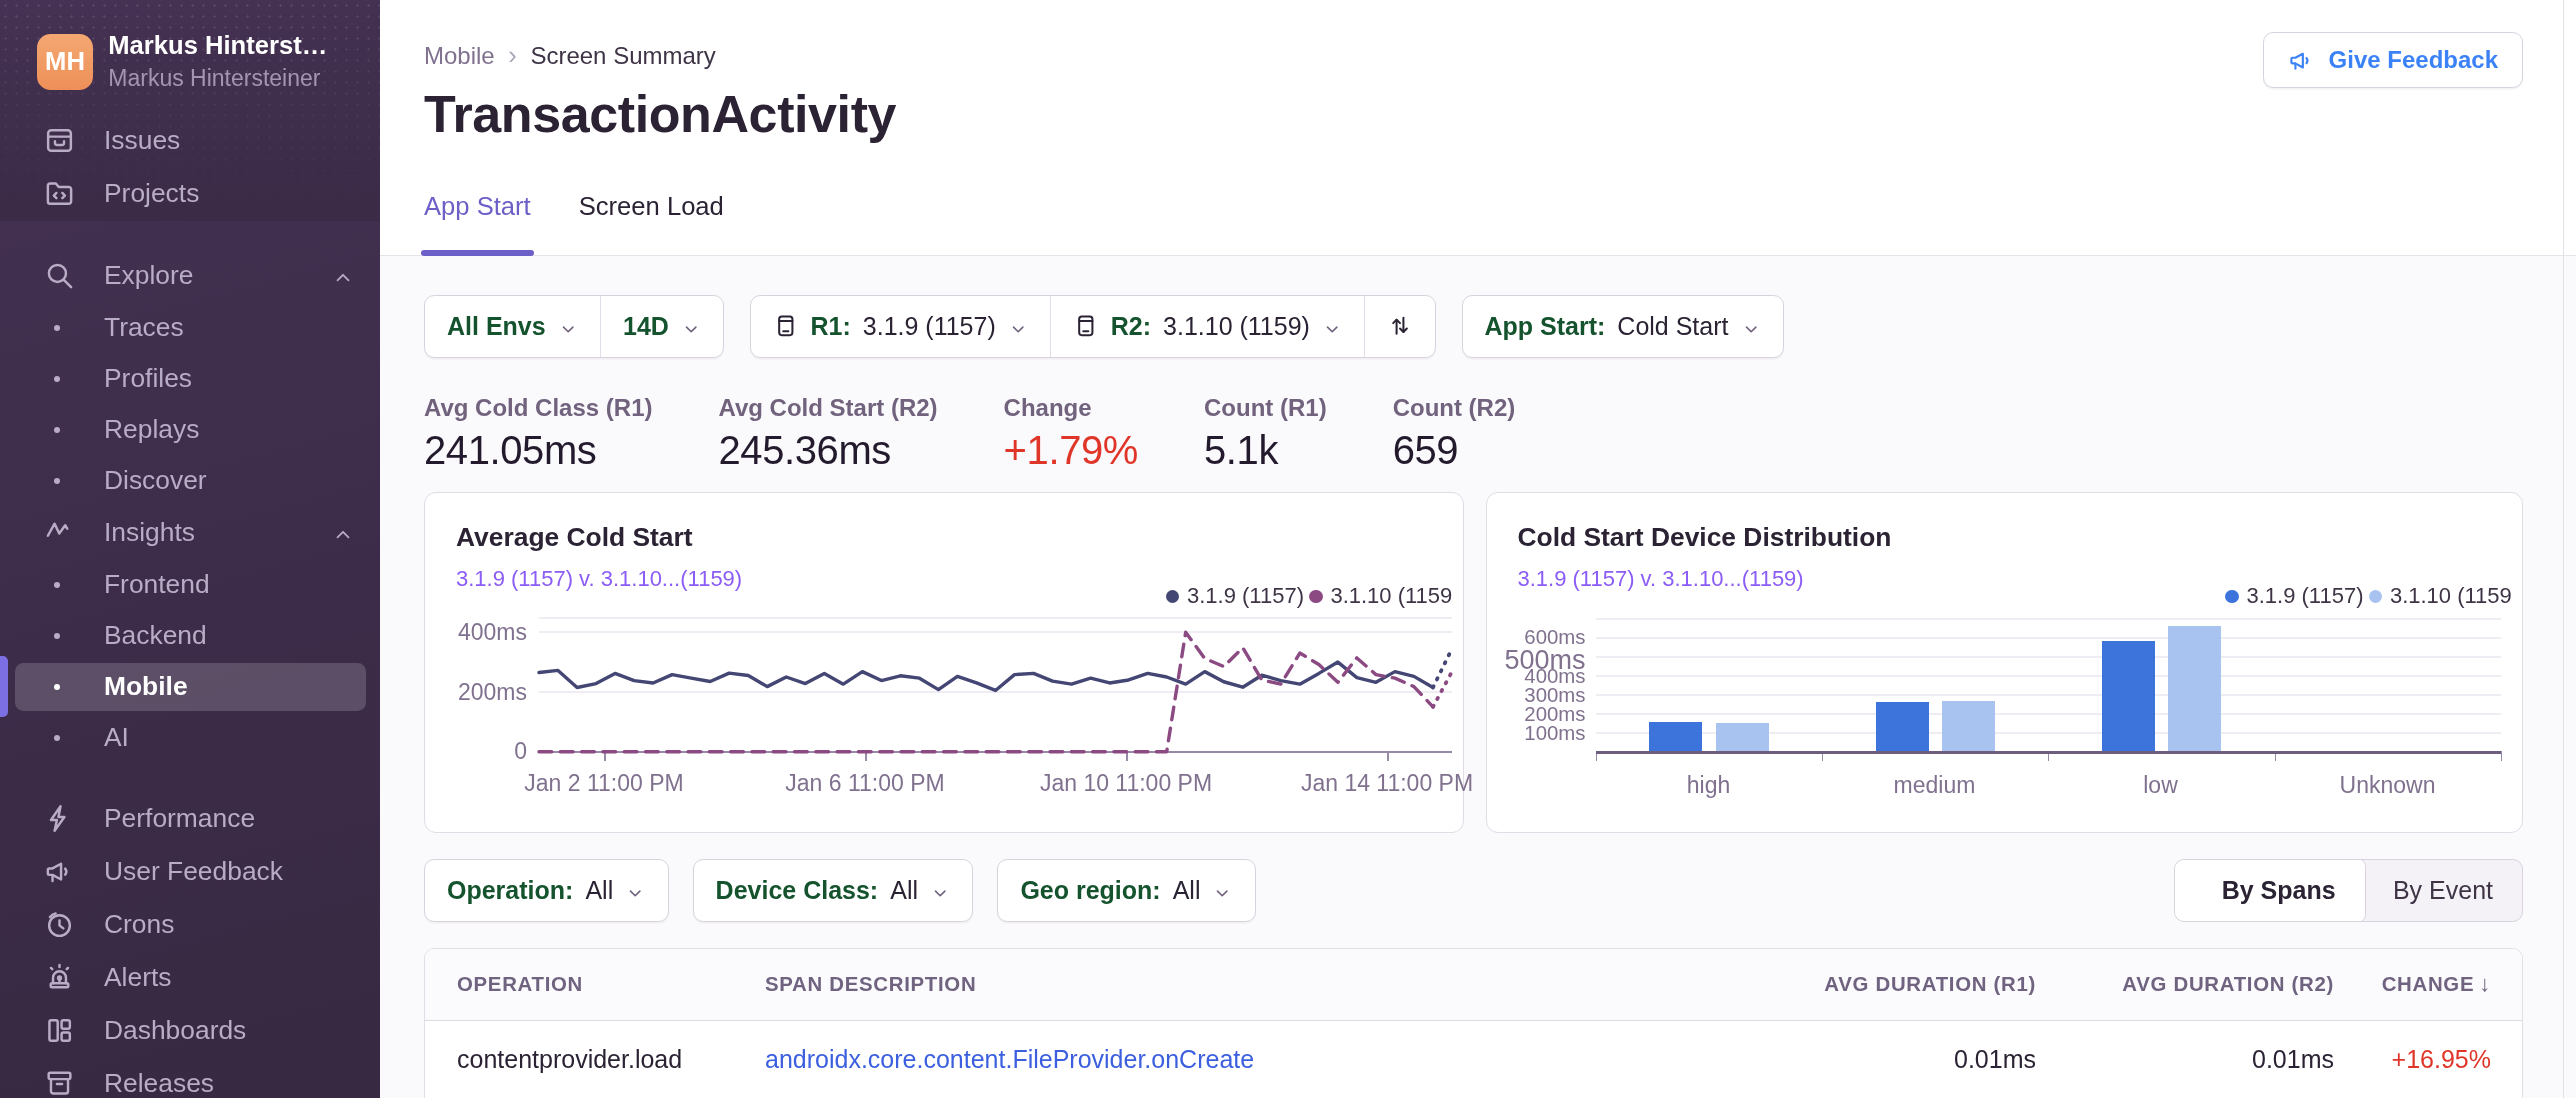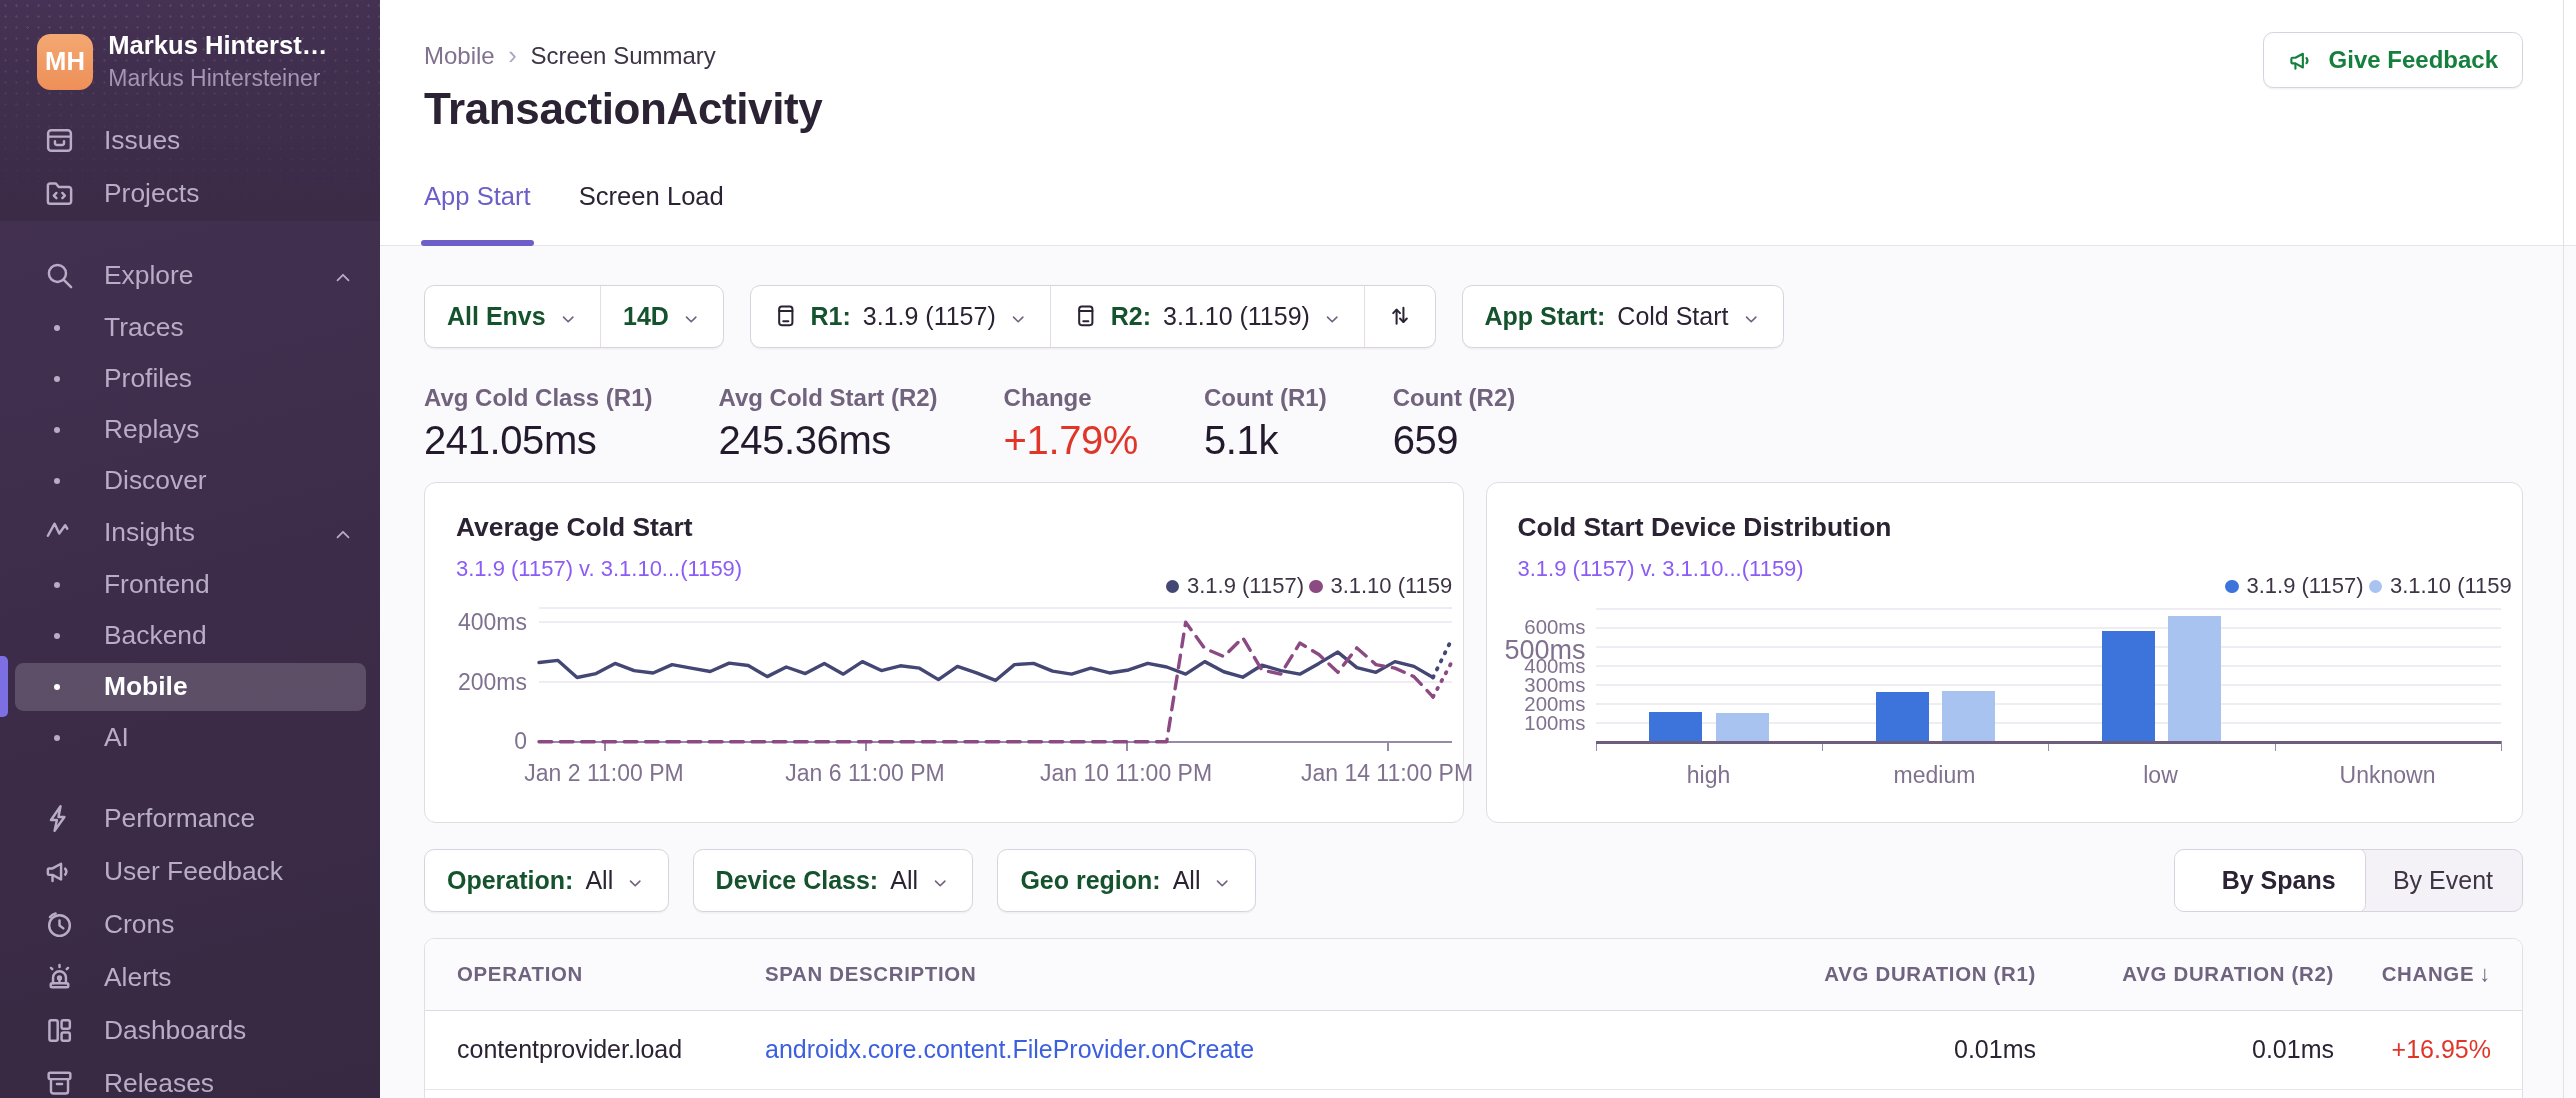--- a/index.html
+++ b/index.html
@@ -37,24 +37,24 @@
   .side-sub.active .accent { position:absolute; left:0; top:-5.1px; height:61px; width:7.7px; background:#7C6FE4; border-radius:0 5.1px 5.1px 0; }
 
   
   .main { position:absolute; left:380px; top:0; right:0; height:1099px; }
   .page-header { background:#FFFFFF; padding:41px 53px 0 44px; border-bottom:1.7px solid #E7E3EB; position:relative; }
   .breadcrumb { font-size:24px; color:#80718F; display:flex; gap:13.6px; align-items:center; }
   .crumb-current { color:#3E3446; }
   .crumb-sep { color:#B0A6BB; font-size:25.6px; }
   .feedback-btn { position:absolute; top:32px; right:53px; height:56px; background:#fff;
     border:1.7px solid #D8D2DE; border-radius:10.2px; display:flex; align-items:center; gap:13.6px;
-    padding:0 24px; font-size:24px; font-weight:700; color:#15803d; cursor:pointer;
+    padding:0 24px; font-size:24px; font-weight:700; color:#3b82f6; cursor:pointer;
     box-shadow:0 1.7px 0 rgba(43,34,51,0.05); font-family:inherit; }
   .feedback-btn svg { width:27px; height:27px; }
-  .page-title { margin-top:13.6px; font-size:44px; font-weight:700; color:#2B2233; letter-spacing:-0.4px; }
+  .page-title { margin-top:13.6px; font-size:52px; font-weight:700; color:#2B2233; letter-spacing:-0.4px; }
   .tabs { display:flex; gap:48px; margin-top:31px; height:80px; }
   .tab { position:relative; font-size:25.6px; color:#2B2233; padding-top:17px; cursor:pointer; }
   .tab.active { color:#6C5FC7; }
   .tab.active .tab-underline { position:absolute; left:-3.4px; right:-3.4px; bottom:-1.7px; height:6px; background:#6C5FC7; border-radius:3.4px; }
 
   .content { padding:0 53px 0 44px; }
 
   
   .filter-row { display:flex; gap:25.6px; margin-top:39px; align-items:center; }
   .btn-group { display:flex; background:#fff; border:1.7px solid #D8D2DE; border-radius:10.2px;

